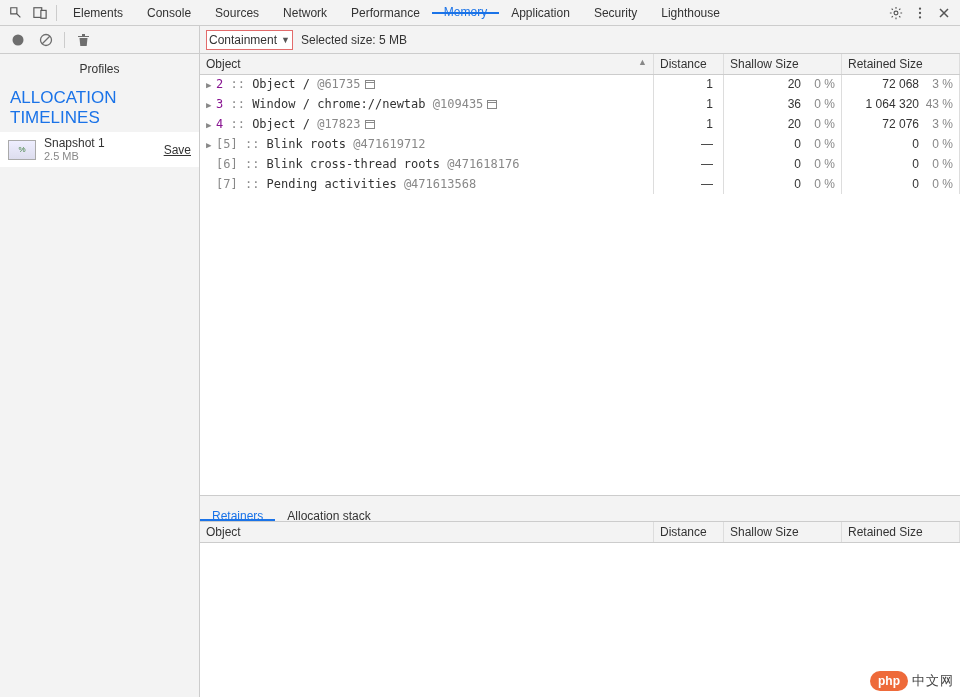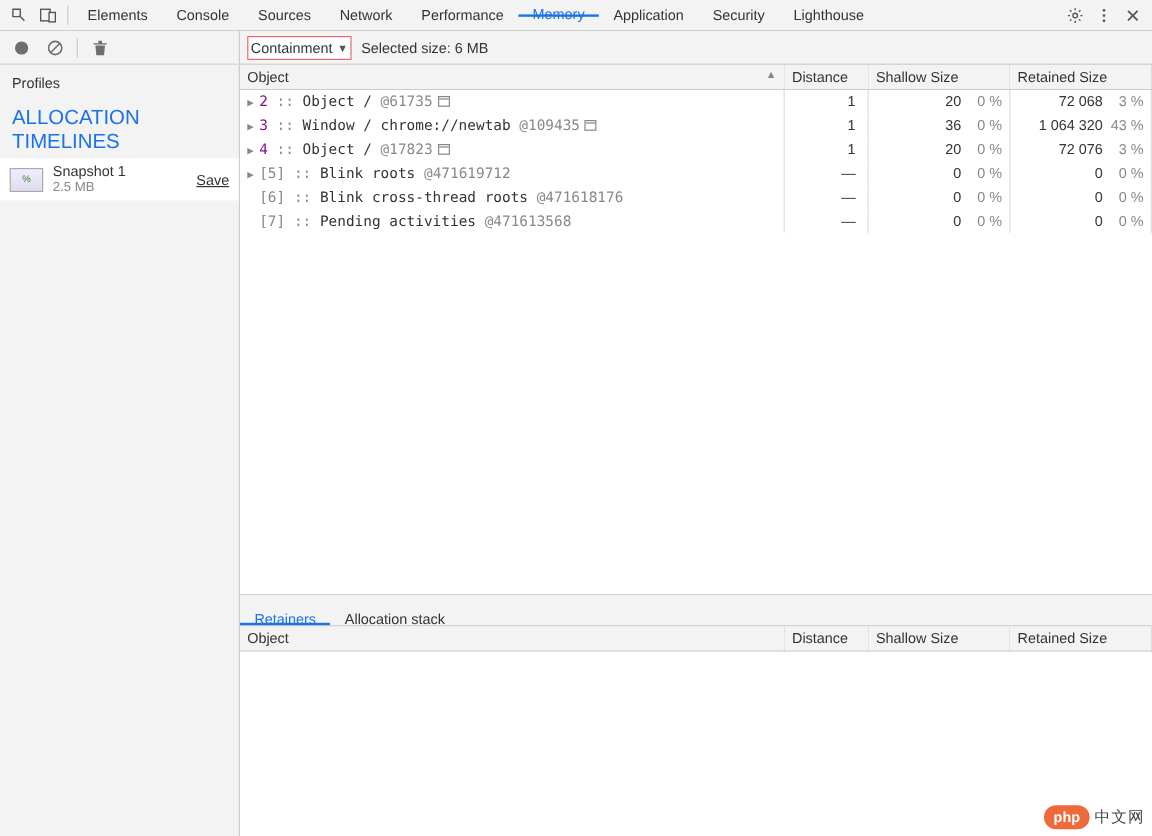--- a/index.html
+++ b/index.html
@@ -109,20 +109,21 @@
   .sidebar {
     width: 200px;
     border-right: 1px solid #ccc;
     background: #f3f3f3;
     display: flex;
     flex-direction: column;
   }
   .sidebar .section-title {
     padding: 8px 10px 6px;
     color: #333;
+    text-align: center;
   }
   .sidebar .section-label {
     padding: 6px 10px 4px;
     color: #1a73e8;
     font-size: 17px;
   }
   .snapshot-item {
     display: flex;
     align-items: center;
     padding: 4px 8px;
@@ -325,21 +326,21 @@
     <div class="icon-btn">
       <svg width="13" height="14" viewBox="0 0 13 14">
           <path fill="#6e6e6e" d="M1 3h11v1H1zM5 1h3v2H5zM2.5 5h8l-.8 8h-6.4z"></path>
         </svg>
     </div>
   </div>
   <div class="view-select">
     <span>Containment</span>
     <span class="tri">▼</span>
   </div>
-  <span class="sel-size">Selected size: 6 MB</span>
+  <span class="sel-size">Selected size: 5 MB</span>
 </div>
 
 <div class="main">
   <div class="sidebar">
     <div class="section-title">Profiles</div>
     <div class="section-label">ALLOCATION TIMELINES</div>
     <div class="snapshot-item">
       <div class="snap-icon">%</div>
       <div class="lines">
         <div class="title">Snapshot 1</div>

